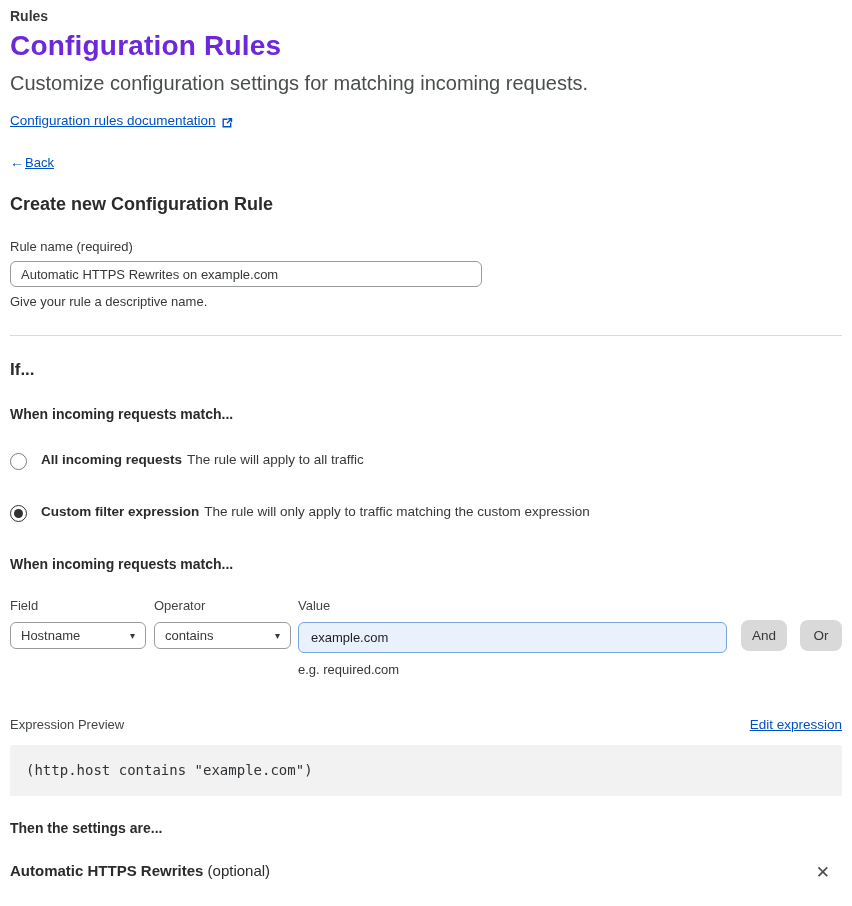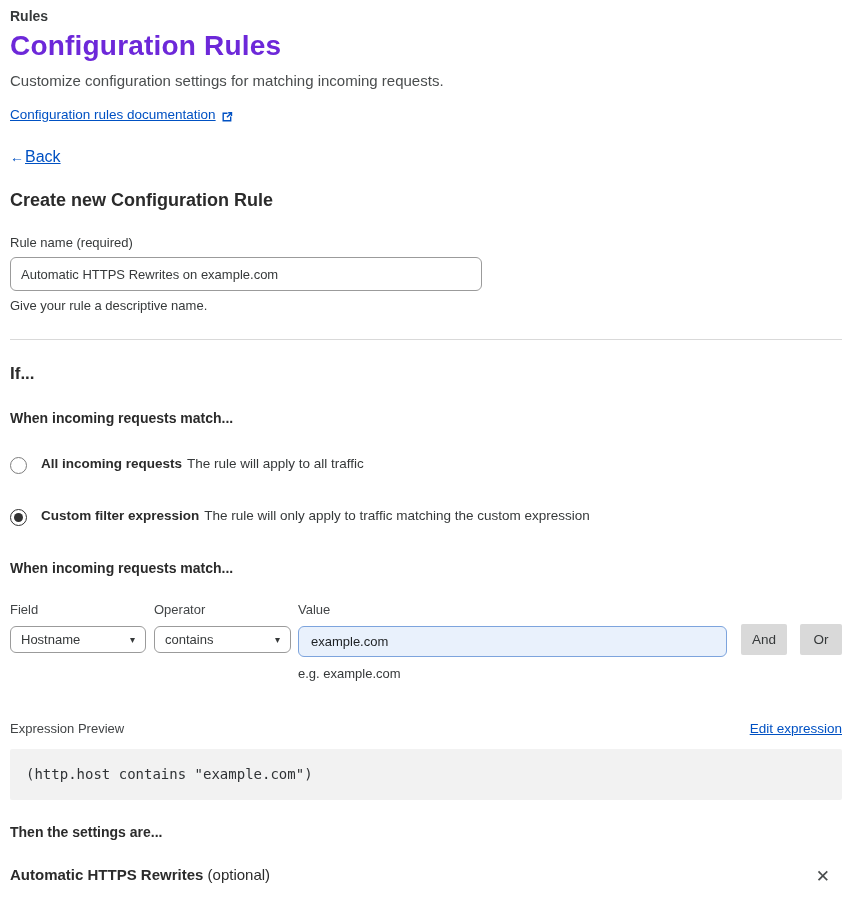--- a/index.html
+++ b/index.html
@@ -9,32 +9,32 @@
     font-family: "Liberation Sans", "DejaVu Sans", sans-serif;
     color: #36393a;
     position: relative;
     overflow: hidden;
   }
   .page { padding: 8px 10px 0 10px; }
 
   
   .breadcrumb { font-size: 14px; font-weight: 600; color: #36393a; margin-bottom: 6px; }
   .page-title { font-size: 28px; font-weight: 700; color: #6d28d9; letter-spacing: 0.2px; margin-bottom: 10px; }
-  .subtitle { font-size: 15px; color: #4a4d4e; margin-bottom: 18px; }
+  .subtitle { font-size: 20px; color: #4a4d4e; margin-bottom: 18px; }
   a.link { color: #0051c3; text-decoration: underline; font-size: 13.5px; cursor: pointer; }
   .doc-link-row { margin-bottom: 26px; display: flex; align-items: center; gap: 5px; }
   .ext-icon { display: inline-block; width: 12px; height: 12px; }
   .back-row { margin-bottom: 24px; font-size: 14px; }
   .back-arrow { color: #0051c3; text-decoration: none; margin-right: 1px; }
 
   .section-heading { font-size: 18px; font-weight: 700; color: #2b2b2b; margin-bottom: 24px; }
 
   .field-label { font-size: 13px; color: #36393a; margin-bottom: 7px; }
   .rule-name-input {
-    width: 472px; height: 34px;
+    width: 472px; height: 26px;
     border: 1px solid #9b9b9b; border-radius: 6px;
     padding: 0 10px; font-size: 13px; color: #36393a;
     font-family: "Liberation Sans", "DejaVu Sans", sans-serif;
     outline: none; background: #fff;
     margin-bottom: 7px;
   }
   .help-text { font-size: 13px; color: #36393a; }
 
   .divider { border: none; border-top: 1px solid #d9d9d9; margin: 26px 0 0 0; }
 
@@ -71,21 +71,21 @@
     width: 429px; height: 31px;
     background: #e9f1fc; border: 1px solid #7da4dd; border-radius: 6px;
     padding: 0 12px; font-size: 13px; color: #1d2023; font-weight: 400;
     font-family: "Liberation Sans", "DejaVu Sans", sans-serif;
     outline: none;
   }
   .value-input::selection { background: #bcd2f0; }
   .value-help { font-size: 13px; color: #36393a; margin-top: 9px; }
   .andor-btn {
     height: 31px; min-width: 42px; padding: 0 11px;
-    background: #d9d9d9; border: none; border-radius: 2px;
+    background: #d9d9d9; border: none; border-radius: 8px;
     font-size: 13.5px; color: #36393a; cursor: pointer;
     font-family: "Liberation Sans", "DejaVu Sans", sans-serif;
   }
 
   .expr-header { display: flex; justify-content: space-between; align-items: center; margin-top: 40px; margin-bottom: 13px; text-align: right; }
   .expr-label { font-size: 13px; color: #424547; }
   .expr-box {
     background: #f2f2f2; border-radius: 2px;
     padding: 17px 16px 18px 16px;
     font-family: "DejaVu Sans Mono", "Liberation Mono", monospace;
@@ -117,21 +117,21 @@
     <a class="link">Configuration rules documentation</a>
     <span class="ext-icon">
       <svg viewBox="0 0 12 12" width="12" height="12">
         <path d="M1.5 3 h5 v1.4 h-3.6 v6.1 h6.1 v-3.6 h1.4 v5 h-8.9 z" fill="#0051c3" transform="translate(0,-1.5)"></path>
         <path d="M7.2 1 h4 v4 h-1.4 v-1.6 l-3.4 3.4 -1 -1 3.4 -3.4 h-1.6 z" fill="#0051c3"></path>
       </svg>
     </span>
   </div>
 
   <div class="back-row">
-    <a class="back-arrow">←</a><a class="link" style="font-size:16px;">Back</a>
+    <a class="back-arrow">←</a><a class="link" style="font-size:13px;">Back</a>
   </div>
 
   
   <h2 class="section-heading">Create new Configuration Rule</h2>
 
   <div class="field-label">Rule name (required)</div>
   <input class="rule-name-input" type="text" value="Automatic HTTPS Rewrites on example.com" style="">
   <div class="help-text">Give your rule a descriptive name.</div>
 
   <hr class="divider">
@@ -174,21 +174,21 @@
         <span>contains</span>
         <span class="select-caret">▾</span>
       </div>
     </div>
 
     <div class="filter-col" style="margin-right:14px;">
       <div class="col-label">Value</div>
       <div class="value-input-wrap">
         <input class="value-input" type="text" value="example.com" style="">
       </div>
-      <div class="value-help">e.g. example.com</div>
+      <div class="value-help">e.g. required.com</div>
     </div>
 
     <div class="filter-col" style="margin-right:13px; padding-top:22px;">
       <button class="andor-btn">And</button>
     </div>
     <div class="filter-col" style="padding-top:22px;">
       <button class="andor-btn">Or</button>
     </div>
   </div>
 

